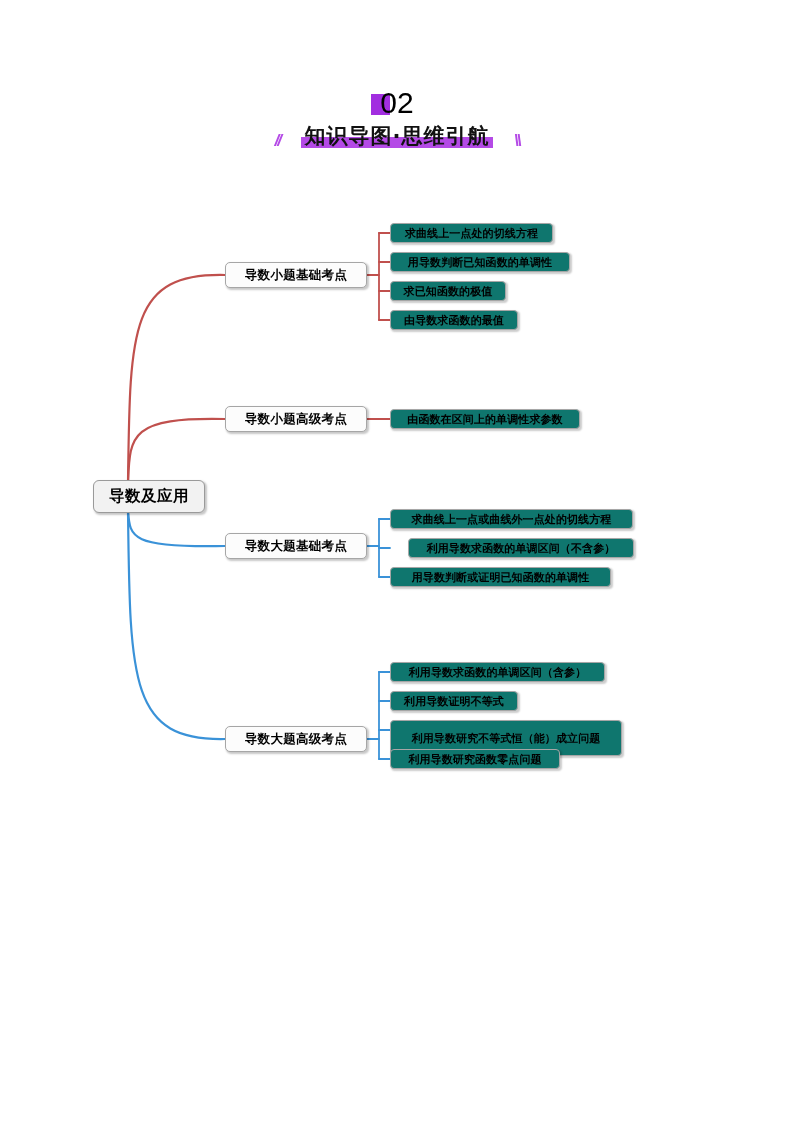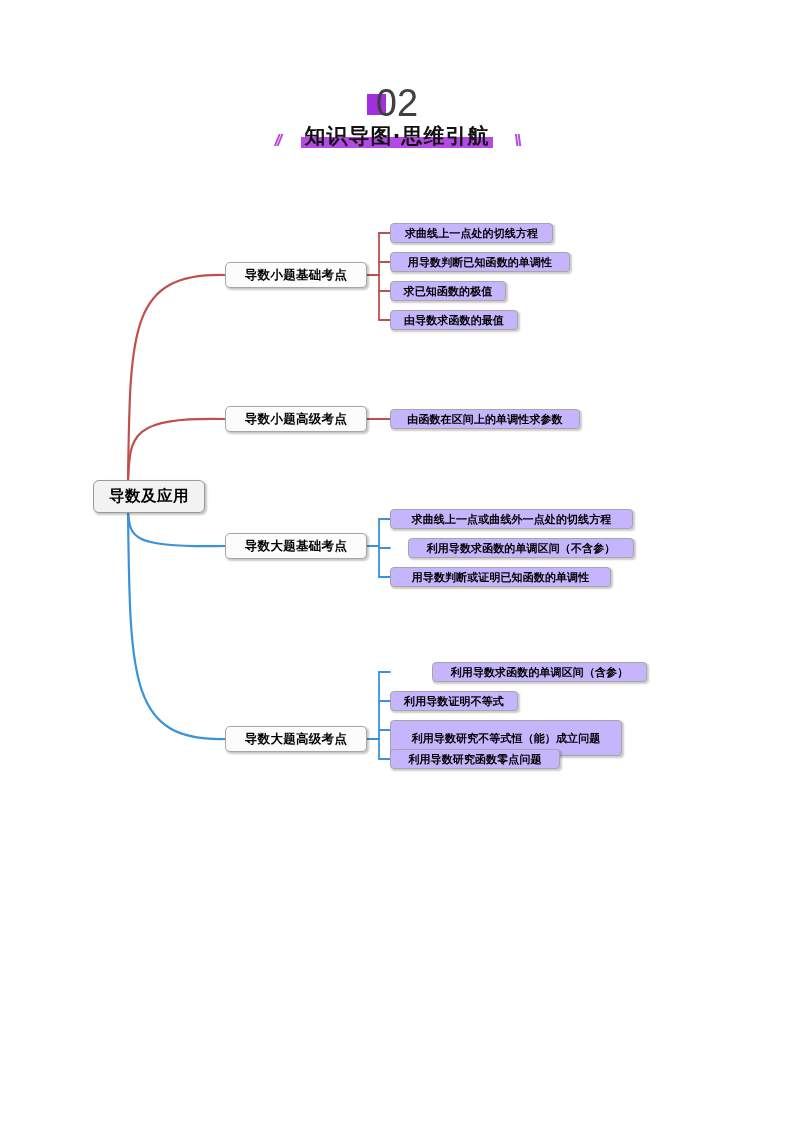--- a/index.html
+++ b/index.html
@@ -40,23 +40,23 @@
   #number-square {
     position: absolute;
     left: -9px;
     top: 8px;
     width: 19px;
     height: 21px;
     background: #a22ee0;
   }
   #number-text {
     position: relative;
-    font-size: 38px;
+    font-size: 30px;
     font-weight: 400;
-    color: #404040;
+    color: #000000;
     letter-spacing: 0px;
     font-family: "Liberation Sans", "DejaVu Sans", sans-serif;
   }
 
   #title-row {
     position: relative;
     margin-top: 2px;
     text-align: center;
     height: 36px;
   }
@@ -143,21 +143,21 @@
   }
 
   .node.branch {
     background: #fcfcfc;
     font-size: 12.5px;
     letter-spacing: 0.3px;
     padding: 0 8px;
   }
 
   .node.leaf {
-    background: #c4b5fd;
+    background: #0f766e;
     font-size: 11px;
     font-weight: 700;
     letter-spacing: 0.1px;
     padding: 0 13px;
     border-radius: 4px;
     box-shadow: 1.2px 1.2px 1.8px rgba(0,0,0,0.2);
   }
 </style>
 </head>
 <body>
@@ -244,21 +244,21 @@
         </div>
         <div class="node leaf" style="left: 408px; top: 538px; width: 226px; height: 20px;">
           <span>利用导数求函数的单调区间（不含参）</span>
         </div>
         <div class="node leaf" style="left: 390px; top: 567px; width: 221px; height: 20px; justify-content: center;">
           <span>用导数判断或证明已知函数的单调性</span>
         </div>
         <div class="node branch" style="left: 225px; top: 726px; width: 142px; height: 26px;">
           <span>导数大题高级考点</span>
         </div>
-        <div class="node leaf" style="left: 390px; top: 662px; width: 215px; height: 20px; margin-left: 42px;">
+        <div class="node leaf" style="left: 390px; top: 662px; width: 215px; height: 20px;">
           <span>利用导数求函数的单调区间（含参）</span>
         </div>
         <div class="node leaf" style="left: 390px; top: 691px; width: 128px; height: 20px;">
           <span>利用导数证明不等式</span>
         </div>
         <div class="node leaf" style="left: 390px; top: 720px; width: 232px; height: 36px;">
           <span>利用导数研究不等式恒（能）成立问题</span>
         </div>
         <div class="node leaf" style="left: 390px; top: 749px; width: 170px; height: 20px;">
           <span>利用导数研究函数零点问题</span>

